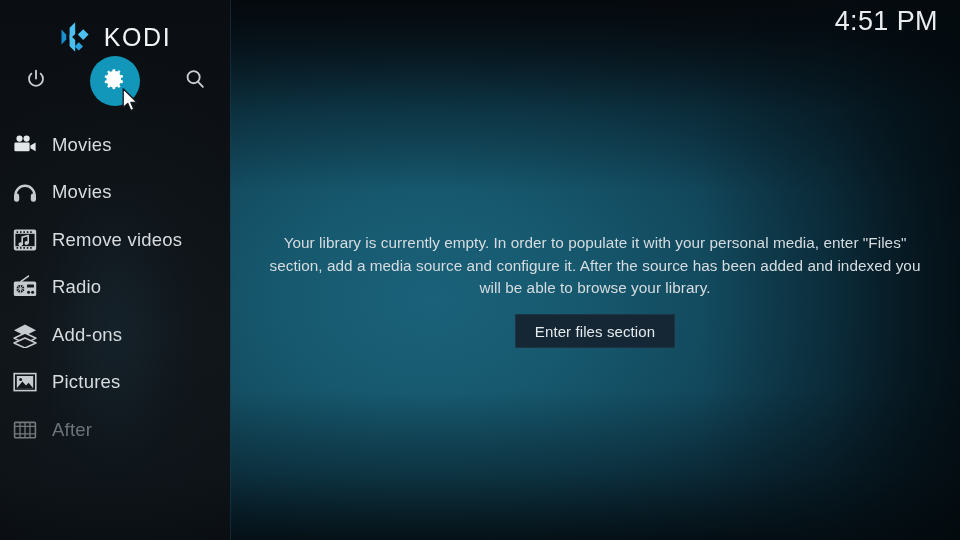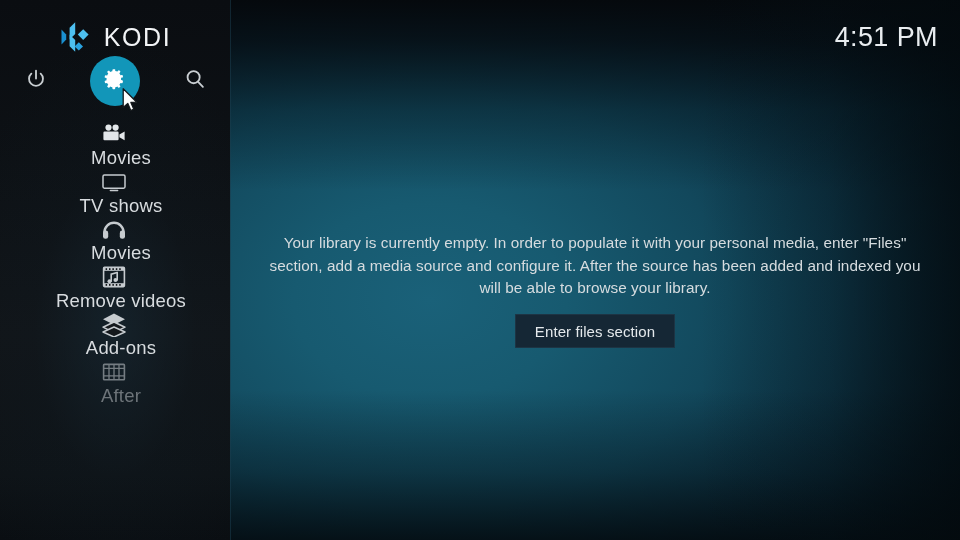--- a/index.html
+++ b/index.html
@@ -122,21 +122,20 @@
     left: 0; top: 121px;
     width: 230px;
   }
   .menu-item {
     position: relative;
     height: 47.5px;
     display: flex;
     align-items: center;
     padding-left: 12px;
     box-sizing: border-box;
-    flex-direction: column;
   }
   .menu-icon {
     width: 26px; height: 26px;
     flex: 0 0 auto;
     display: flex;
     align-items: center;
     justify-content: center;
     margin-right: 14px;
   }
   .menu-label {
@@ -151,21 +150,20 @@
 
   
   .clock {
     position: absolute;
     right: 22px; top: 8px;
     color: #e9edf0;
     font-size: 27px;
     font-weight: 400;
     letter-spacing: 0.4px;
     line-height: 1;
-    margin-top: 16px;
   }
 
   
   .content {
     position: absolute;
     left: 230px; top: 0;
     width: 730px; height: 540px; padding-left: 40px;
   }
   .empty-message {
     position: absolute;
@@ -286,29 +284,20 @@
           <svg width="26" height="26" viewBox="0 0 26 26" xmlns="http://www.w3.org/2000/svg">
             <circle cx="7.5" cy="6.6" r="3.1" fill="#e3e7ea"></circle>
             <circle cx="14.6" cy="6.6" r="3.1" fill="#e3e7ea"></circle>
             <rect x="2.4" y="10.6" width="15.2" height="8.6" rx="1.2" fill="#e3e7ea"></rect>
             <path d="M18.4 13.6 L23.6 10.6 L23.6 19.2 L18.4 16.2 Z" fill="#e3e7ea"></path>
           </svg>
         </span>
         <span class="menu-label">Movies</span>
       </div>
 
-      <div class="menu-item">
-        <span class="menu-icon">
-          <svg width="26" height="26" viewBox="0 0 26 26" fill="none" stroke="#c6cbcf" stroke-width="1.5">
-            <rect x="2" y="6" width="22" height="13.2" rx="1.4"></rect>
-            <path d="M9.4 21.6 L16.6 21.6" stroke-linecap="round"></path>
-          </svg>
-        </span>
-        <span class="menu-label">TV shows</span>
-      </div>
 
       <div class="menu-item">
         <span class="menu-icon">
           <svg width="26" height="26" viewBox="0 0 26 26" xmlns="http://www.w3.org/2000/svg">
             <path d="M3.4 16.4 A9.6 9.6 0 0 1 22.6 16.4" fill="none" stroke="#c6cbcf" stroke-width="2.4" stroke-linecap="round"></path>
             <rect x="2" y="14.6" width="5.2" height="8.2" rx="2.4" fill="#c6cbcf"></rect>
             <rect x="18.8" y="14.6" width="5.2" height="8.2" rx="2.4" fill="#c6cbcf"></rect>
           </svg>
         </span>
         <span class="menu-label">Movies</span>
@@ -333,32 +322,58 @@
             <path d="M16.2 8.6 L16.2 16.0" stroke="#c6cbcf" stroke-width="1.6" stroke-linecap="round"></path>
             <path d="M16.2 8.6 L10.2 10.2 L10.2 17.2" stroke="#c6cbcf" stroke-width="1.6" fill="none" stroke-linecap="round"></path>
             <circle cx="8.5" cy="17.3" r="2.0" fill="#c6cbcf"></circle>
             <circle cx="14.5" cy="16.1" r="2.0" fill="#c6cbcf"></circle>
           </svg>
         </span>
         <span class="menu-label">Remove videos</span>
       </div>
 
 
+      <div class="menu-item">
+        <span class="menu-icon">
+          <svg width="26" height="26" viewBox="0 0 26 26" xmlns="http://www.w3.org/2000/svg">
+            <path d="M16.5 2.2 L9.0 7.4" stroke="#c6cbcf" stroke-width="1.6" stroke-linecap="round"></path>
+            <rect x="1.8" y="7.6" width="22.4" height="14.4" rx="1.6" fill="#c6cbcf"></rect>
+            <circle cx="8.4" cy="14.8" r="4.4" fill="#14181c"></circle>
+            <circle cx="8.4" cy="14.8" r="4.4" fill="none" stroke="#c6cbcf" stroke-width="1"></circle>
+            <path d="M4.0 14.8 L12.8 14.8 M8.4 10.4 L8.4 19.2 M5.3 11.7 L11.5 17.9 M11.5 11.7 L5.3 17.9" stroke="#c6cbcf" stroke-width="0.9"></path>
+            <rect x="15.0" y="10.6" width="7.0" height="3.0" rx="0.6" fill="#14181c"></rect>
+            <circle cx="16.6" cy="18.2" r="1.5" fill="#14181c"></circle>
+            <circle cx="20.6" cy="18.2" r="1.5" fill="#14181c"></circle>
+          </svg>
+        </span>
+        <span class="menu-label">Radio</span>
+      </div>
 
       <div class="menu-item">
         <span class="menu-icon">
           <svg width="26" height="26" viewBox="0 0 26 26" xmlns="http://www.w3.org/2000/svg">
             <path d="M13 2.6 L24 8.2 L13 13.8 L2 8.2 Z" fill="#c6cbcf"></path>
             <path d="M13 11.0 L24 16.2 L13 21.6 L2 16.2 Z" fill="#14181c" stroke="#c6cbcf" stroke-width="1.5" stroke-linejoin="round"></path>
             <path d="M13 16.0 L24 21.0 L13 26.0 L2 21.0 Z" fill="#14181c" stroke="#c6cbcf" stroke-width="1.5" stroke-linejoin="round"></path>
           </svg>
         </span>
         <span class="menu-label">Add-ons</span>
       </div>
 
+      <div class="menu-item">
+        <span class="menu-icon">
+          <svg width="26" height="26" viewBox="0 0 26 26" xmlns="http://www.w3.org/2000/svg">
+            <rect x="2.2" y="4.6" width="21.6" height="17.0" fill="none" stroke="#c6cbcf" stroke-width="1.6"></rect>
+            <rect x="4.8" y="7.0" width="16.4" height="12.2" fill="#c6cbcf"></rect>
+            <circle cx="8.6" cy="10.6" r="1.5" fill="#14181c"></circle>
+            <path d="M4.8 19.2 L10.4 12.4 L14.0 16.6 L16.6 13.8 L21.2 19.2 Z" fill="#14181c"></path>
+          </svg>
+        </span>
+        <span class="menu-label">Pictures</span>
+      </div>
 
       <div class="menu-item dim">
         <span class="menu-icon">
           <svg width="26" height="26" viewBox="0 0 26 26" xmlns="http://www.w3.org/2000/svg">
             <rect x="2.6" y="5.4" width="20.8" height="15.4" rx="0.8" fill="none" stroke="#c6cbcf" stroke-width="1.6"></rect>
             <path d="M8.0 5.4 L8.0 20.8 M13.0 5.4 L13.0 20.8 M18.0 5.4 L18.0 20.8" stroke="#c6cbcf" stroke-width="1.3"></path>
             <path d="M2.6 9.4 L23.4 9.4 M2.6 16.8 L23.4 16.8" stroke="#c6cbcf" stroke-width="1.3"></path>
           </svg>
         </span>
         <span class="menu-label">After</span>

